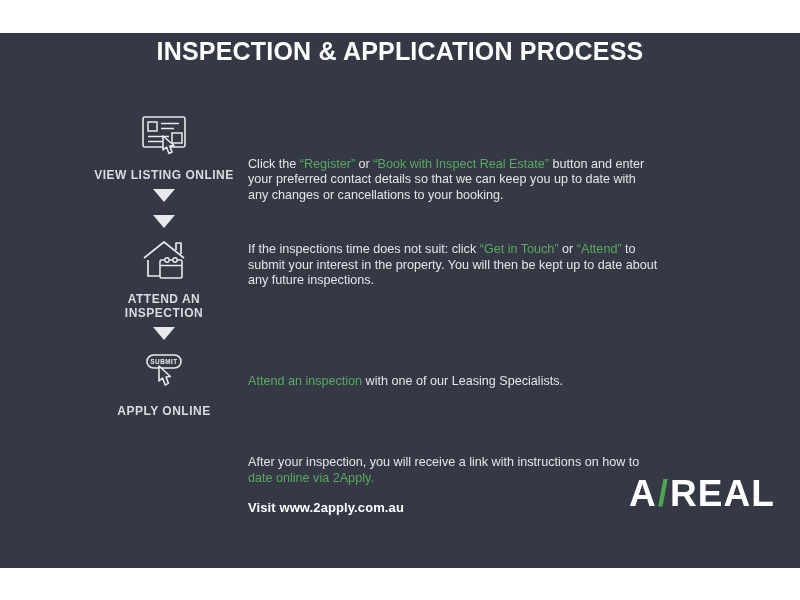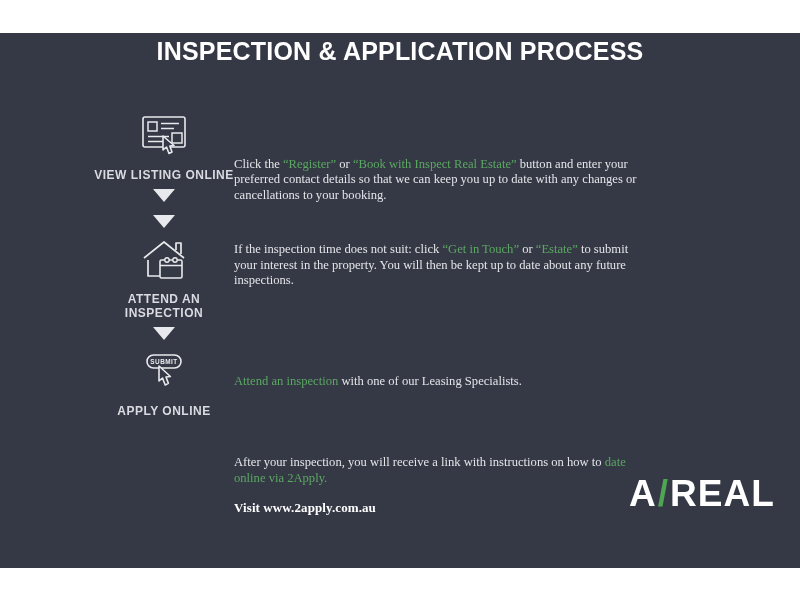--- a/index.html
+++ b/index.html
@@ -83,24 +83,23 @@
     width: 0;
     height: 0;
     border-left: 11px solid transparent;
     border-right: 11px solid transparent;
     border-top: 13px solid #e8e9ec;
   }
 
   
   .texts {
     position: absolute;
-    left: 234px;
+    left: 248px;
     top: 110px;
     width: 410px;
-    font-family: Liberation Serif, serif;
   }
 
   .para {
     color: #e4e5e9;
     font-size: 12.6px;
     line-height: 1.23;
     text-align: left;
   }
   .green { color: #5aa861; }
 
@@ -194,21 +193,21 @@
         </svg>
       </div>
       <div class="step-label">APPLY ONLINE</div>
     </div>
 
   </div>
 
   <div class="texts">
     <div class="para" style="margin-top:47px;"><span>Click the </span><span class="green">“Register”</span><span> or </span><span class="green">“Book with Inspect Real Estate”</span><span> button and enter your preferred contact details so that we can keep you up to date with any changes or cancellations to your booking.</span></div>
 
-    <div class="para" style="margin-top:39px;"><span>If the inspection time does not suit: click </span><span class="green">“Get in Touch”</span><span> or </span><span class="green">“Estate”</span><span> to submit your interest in the property. You will then be kept up to date about any future inspections.</span></div>
+    <div class="para" style="margin-top:39px;"><span>If the inspections time does not suit: click </span><span class="green">“Get in Touch”</span><span> or </span><span class="green">“Attend”</span><span> to submit your interest in the property. You will then be kept up to date about any future inspections.</span></div>
 
     <div class="para" style="margin-top:85px;"><span class="green">Attend an inspection</span><span> with one of our Leasing Specialists.</span></div>
 
     <div class="para" style="margin-top:66px;"><span>After your inspection, you will receive a link with instructions on how to </span><span class="green">date online via 2Apply.</span></div>
 
     <div class="small-note">Visit www.2apply.com.au</div>
   </div>
 
   <div class="logo">
     <span>A</span>

